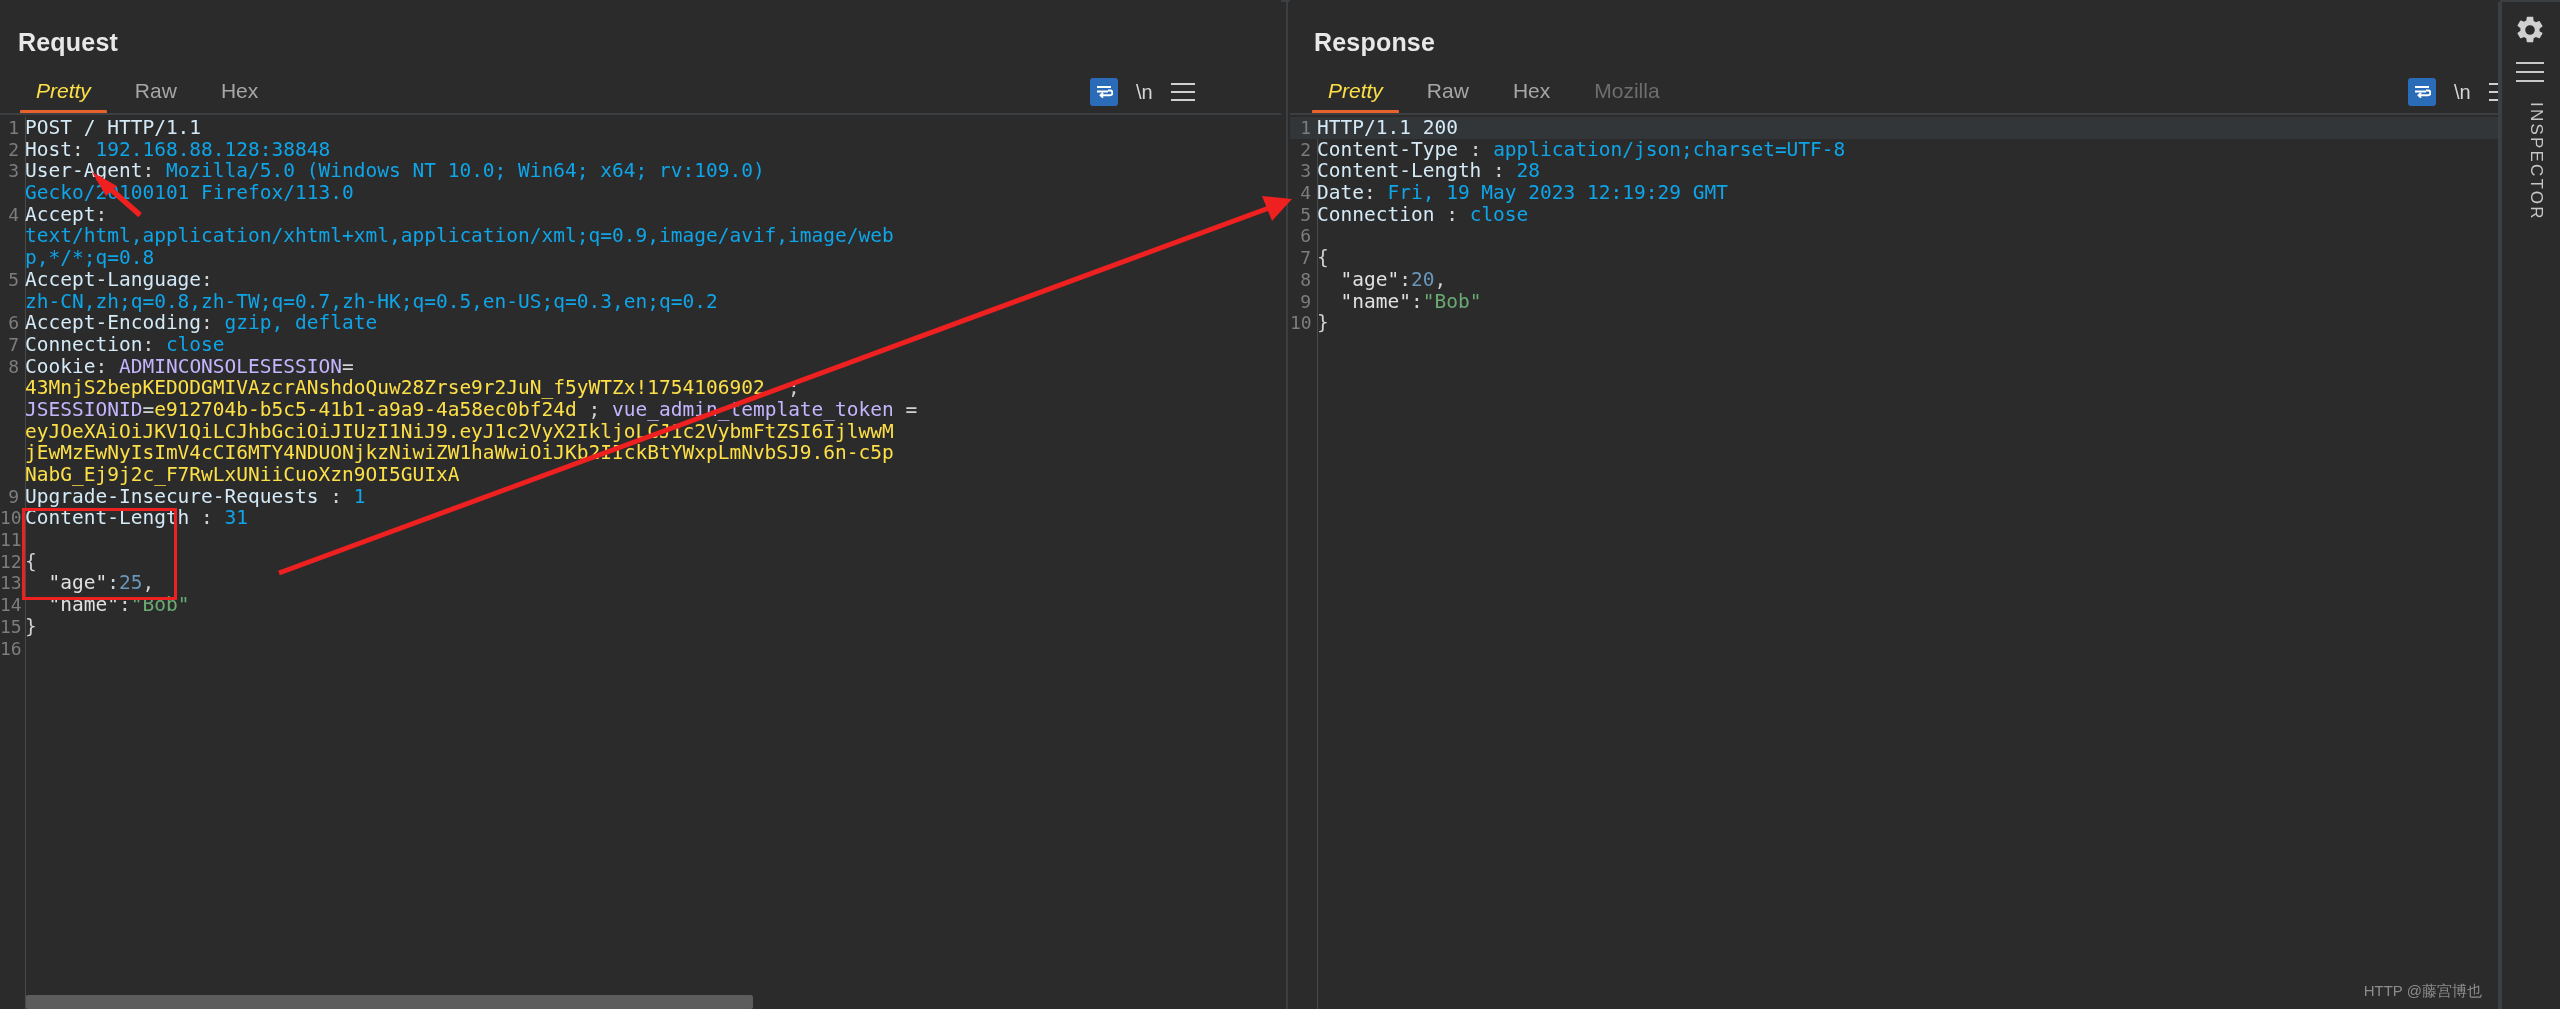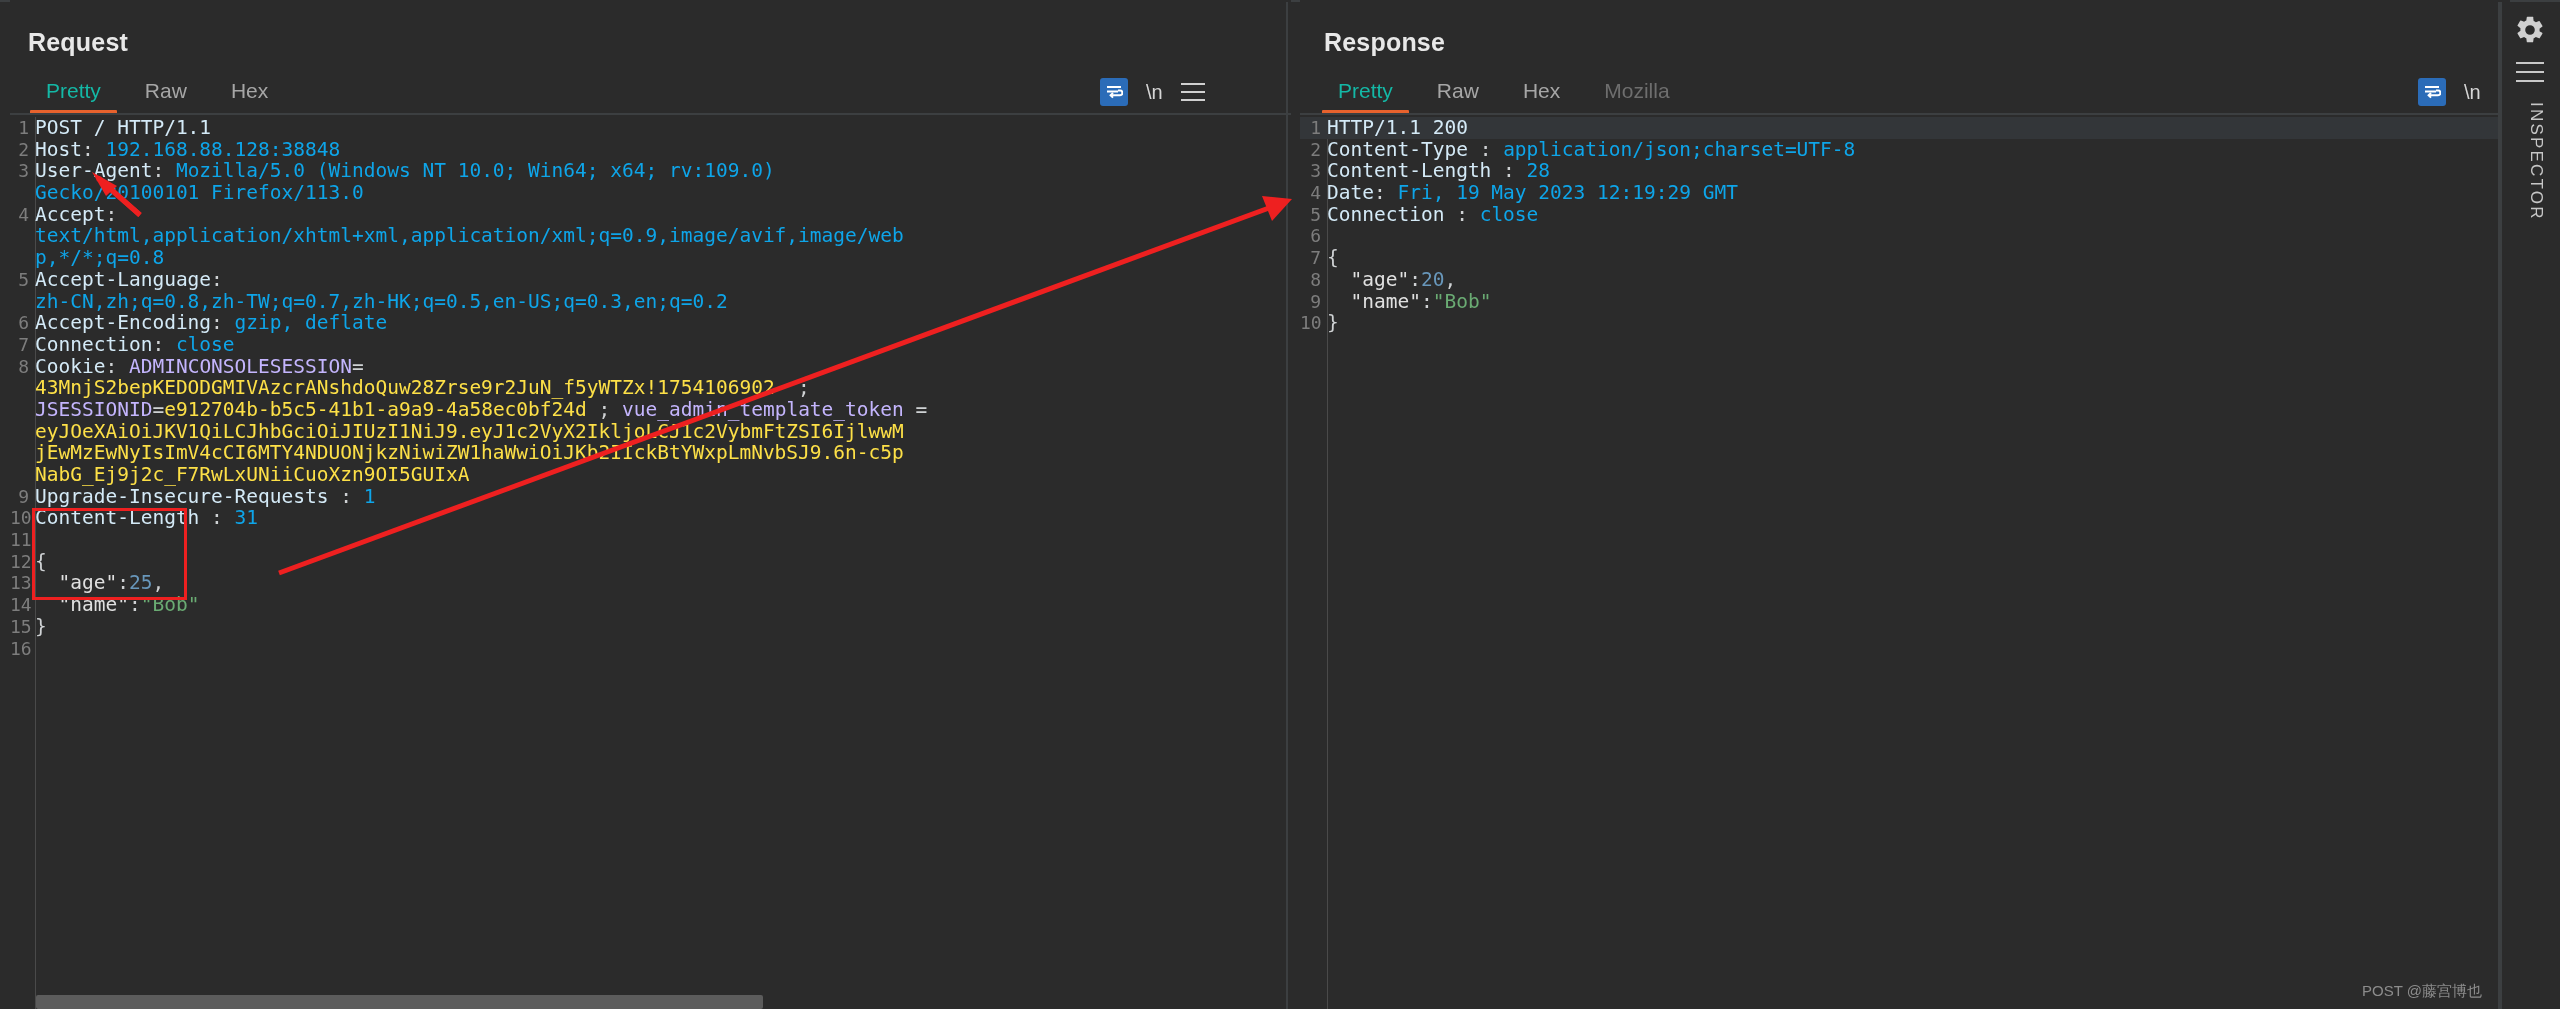--- a/index.html
+++ b/index.html
@@ -9,41 +9,41 @@
     background: #2b2b2b;
     font-family: "Liberation Sans", sans-serif;
     overflow: hidden;
   }
   #app { position: relative; width: 2560px; height: 1009px; background: #2b2b2b; }
 
   
   .top-rule { position:absolute; left:0; top:0; width:2560px; height:2px; background:#3c3f41; }
 
   
-  .pane { position: absolute; top: 0; height: 1009px; background: #2b2b2b; margin-left: 10px; }
+  .pane { position: absolute; top: 0; height: 1009px; background: #2b2b2b; }
   #request-pane  { left: 0;    width: 1281px; }
   #response-pane { left: 1290px; width: 1210px; }
   .pane-divider  { position:absolute; left:1286px; top:2px; width:2px; height:1007px; background:#3c3f41; }
 
   .pane-title {
     position: absolute; top: 30px; font-size: 25px; font-weight: bold;
     color: #e8e8e8; letter-spacing: .2px; line-height: 1;
   }
   #request-pane .pane-title  { left: 18px; }
   #response-pane .pane-title { left: 24px; }
 
   
   .tabbar { position: absolute; top: 76px; height: 37px; left: 0; right: 0; }
   .tabs { position: absolute; left: 14px; top: 0; display: flex; gap: 0; }
   #response-pane .tabs { left: 16px; }
   .tab {
     position: relative; padding: 2px 22px 10px 22px; font-size: 21px;
     color: #a6a6a6; cursor: pointer; line-height: 1.25;
   }
-  .tab.active { color: #14b8a6; }
+  .tab.active { color: #fde047; font-style: italic; }
   .tab.disabled { color: #6e6e6e; cursor: default; }
   .tab.active::after {
     content: ""; position: absolute; left: 6px; right: 6px; bottom: 0;
     height: 4px; background: #e8622d; border-radius: 1px;
   }
   .tabbar-rule {
     position: absolute; left: 0; right: 0; top: 113px; height: 2px; background: #3c3f41;
   }
 
   
@@ -282,14 +282,14 @@
       <polygon points="92,172 117,186 106,196" fill="#ee2020"></polygon>
       <line x1="140" y1="215" x2="98" y2="178" stroke="#ee2020" stroke-width="5"></line>
     </g>
 
     <g>
       <line x1="279" y1="573" x2="1277" y2="205" stroke="#ee2020" stroke-width="5"></line>
       <polygon points="1292,199 1262,196 1272,221" fill="#ee2020"></polygon>
     </g>
   </svg>
 
-  <div id="watermark">POST @藤宫博也</div>
+  <div id="watermark">HTTP @藤宫博也</div>
 </div>
 
 </body></html>

